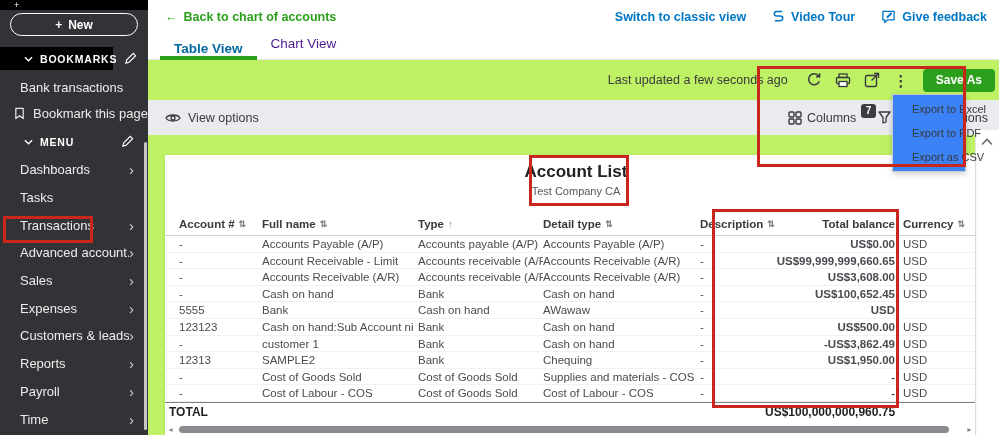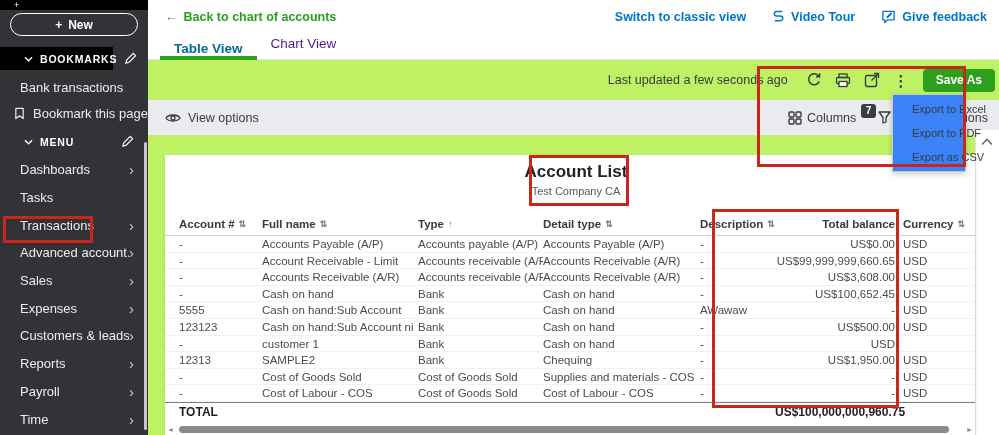--- a/index.html
+++ b/index.html
@@ -55,23 +55,23 @@
   .report-subtitle { font-size:11px; color:#57585e; margin-top:3px; }
 
   .report-table { position:absolute; top:57px; left:0; right:0; }
   .thead-row { display:grid; grid-template-columns:var(--cols); padding-left:14px; height:24px; align-items:center; border-bottom:1px solid #cfd1d5; }
   .th { display:flex; align-items:center; gap:4px; font-size:11.5px; font-weight:bold; color:#393a3d; white-space:nowrap; cursor:pointer; }
   .th.right { justify-content:flex-end; }
   .th:nth-child(7) { padding-left:8px; }
   .sort { font-size:9px; color:#7a7b80; }
   .tr { display:grid; grid-template-columns:var(--cols); padding-left:14px; height:16.6px; line-height:16.6px; font-size:11.5px; color:#4a4b50; border-bottom:1px solid #f1f2f4; cursor:pointer; }
   .td { white-space:nowrap; overflow:hidden; }
-  .td:nth-child(6) { text-align:right; }
+  .td:nth-child(6) { text-align:right;font-weight:bold; }
   .td:nth-child(7) { padding-left:8px; }
-  .total-row { display:grid; grid-template-columns:var(--cols); padding-left:14px; height:19px; align-items:center; border-top:1.5px solid #7e7f83; font-size:12px; font-weight:bold; color:#1f2023; }
+  .total-row { display:grid; grid-template-columns:var(--cols); padding-left:4px; height:19px; align-items:center; border-top:1.5px solid #7e7f83; font-size:12px; font-weight:bold; color:#1f2023; }
   .total-row .tl { grid-column:1 / 3; }
   .total-row .tv { grid-column:6; text-align:right; }
 
   .hscroll { position:absolute; top:270px; left:2px; right:2px; height:8px; display:flex; align-items:center; gap:3px; cursor:pointer; }
   .hscroll .arr { font-size:7px; color:#8a8b8f; line-height:1; }
   .hscroll .track { flex:1; height:7px; position:relative; }
   .hscroll .thumb { position:absolute; left:2px; right:14px; top:0; height:7px; background:#8a8b8f; border-radius:4px; }
 
   
   .export-menu { position:absolute; left:892px; top:94px; width:74px; background:#3b82f6; border:1px solid #c9cbce; box-shadow:0 2px 6px rgba(0,0,0,.2); z-index:35; padding:2px 12px; }
@@ -369,21 +369,20 @@
     <span class="td">-</span>
     <span class="td">Cash on hand</span>
     <span class="td">Bank</span>
     <span class="td">Cash on hand</span>
     <span class="td">-</span>
     <span class="td">US$100,652.45</span>
     <span class="td">USD</span>
   </div>
             <div class="tr">
     <span class="td">5555</span>
-    <span class="td">Cash on hand:Sub Account</span>
     <span class="td">Bank</span>
     <span class="td">Cash on hand</span>
     <span class="td">AWawaw</span>
     <span class="td">-</span>
     <span class="td">USD</span>
   </div>
             <div class="tr">
     <span class="td">123123</span>
     <span class="td">Cash on hand:Sub Account ni</span>
     <span class="td">Bank</span>
@@ -391,20 +390,21 @@
     <span class="td">-</span>
     <span class="td">US$500.00</span>
     <span class="td">USD</span>
   </div>
             <div class="tr">
     <span class="td">-</span>
     <span class="td">customer 1</span>
     <span class="td">Bank</span>
     <span class="td">Cash on hand</span>
     <span class="td">-</span>
+    <span class="td">-US$3,862.49</span>
     <span class="td">USD</span>
   </div>
             <div class="tr">
     <span class="td">12313</span>
     <span class="td">SAMPLE2</span>
     <span class="td">Bank</span>
     <span class="td">Chequing</span>
     <span class="td">-</span>
     <span class="td">US$1,950.00</span>
     <span class="td">USD</span>

